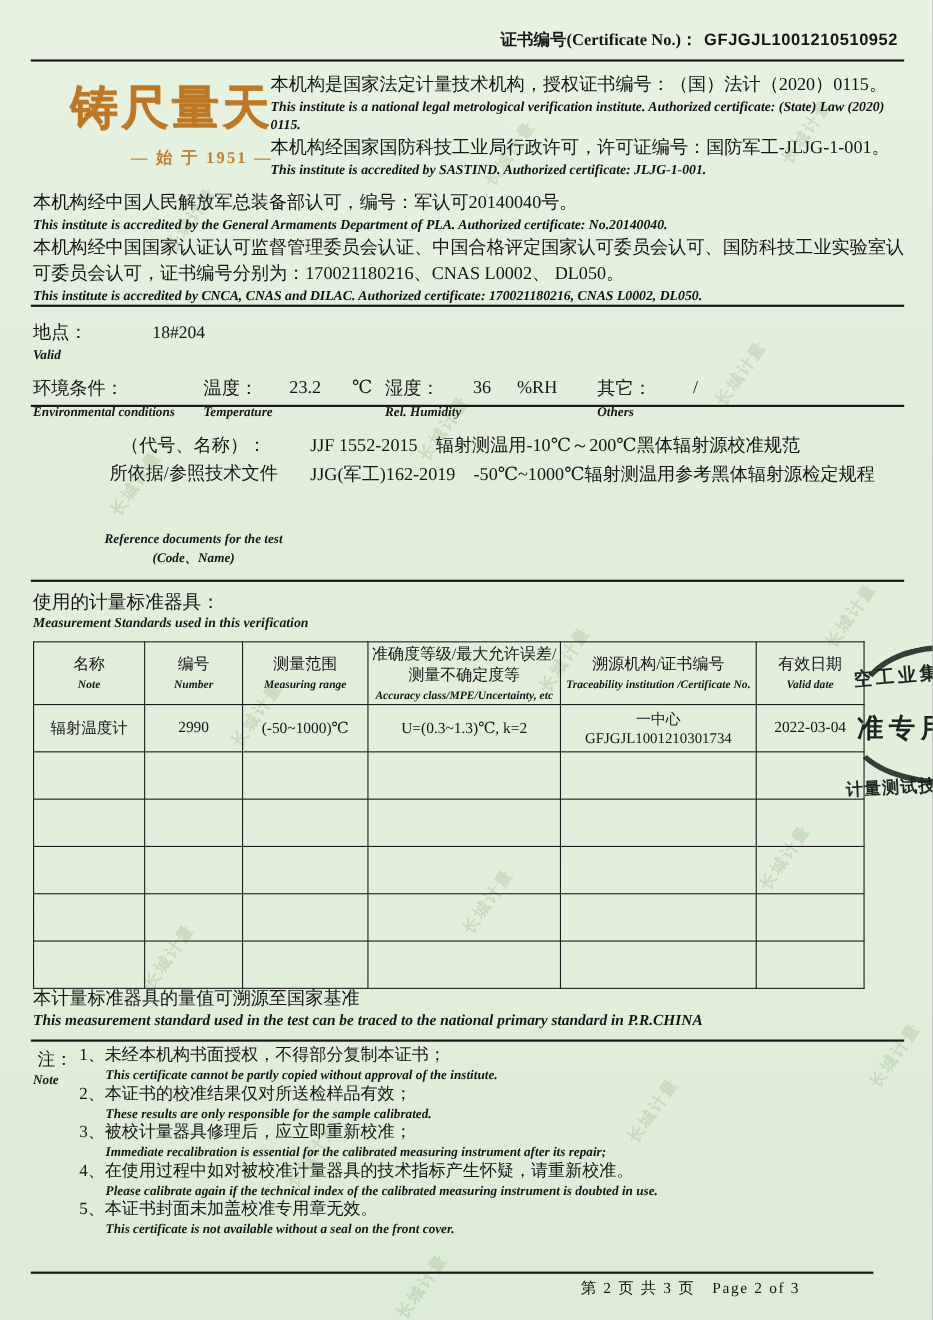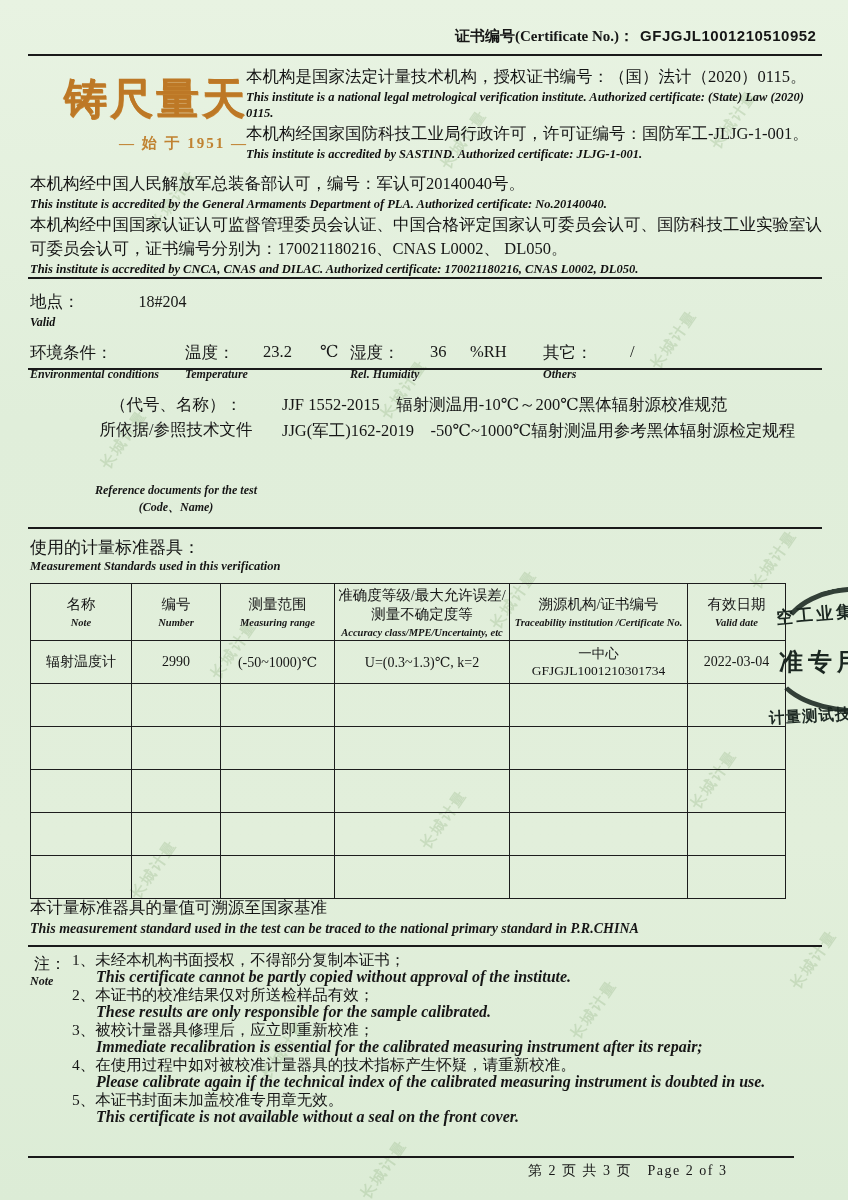--- a/index.html
+++ b/index.html
@@ -63,21 +63,21 @@
   .cell2{font-size:13.5px;line-height:17px;}
   
   .trace-cn{position:absolute;top:897px;left:30px;font-size:16.5px;}
   .trace-en{position:absolute;top:921px;left:30px;font-size:14px;font-weight:bold;font-style:italic;}
   
   .note-lab{position:absolute;top:951px;left:34px;font-size:16px;}
   .note-lab-en{position:absolute;top:974px;left:30px;font-size:12px;font-weight:bold;font-style:italic;}
   .notes{position:absolute;top:950px;left:72px;width:712px;}
   .notes .item{margin-bottom:1px;}
   .notes .icn{font-size:15.5px;line-height:20px;}
-  .notes .ien{font-size:16px;line-height:14px;font-weight:bold;font-style:italic;margin-left:24px;}
+  .notes .ien{font-size:12px;line-height:14px;font-weight:bold;font-style:italic;margin-left:24px;}
   
   .footer-text{position:absolute;top:1162px;left:528px;font-size:14px;letter-spacing:1.5px;white-space:nowrap;}
   
   .seal{position:absolute;color:#1b2721;}
   .seal-arc{position:absolute;border:5px solid transparent;border-top-color:#1b2721;border-radius:50%;opacity:0.88;}
   .arc-top{left:779px;top:588px;width:115px;height:70px;transform:rotate(-12deg);}
   .arc-bot{left:773px;top:688px;width:125px;height:62px;transform:rotate(9deg);border-top-color:transparent;border-bottom-color:#1b2721;top:640px;}
   .seal-t1{left:776px;top:603px;font-size:17px;font-weight:bold;letter-spacing:3px;transform:rotate(-5deg);white-space:nowrap;}
   .seal-t2{left:779px;top:646px;font-size:24px;font-weight:bold;letter-spacing:5px;white-space:nowrap;}
   .seal-t3{left:769px;top:706px;font-size:15.5px;font-weight:bold;letter-spacing:1px;transform:rotate(-3deg);white-space:nowrap;}

